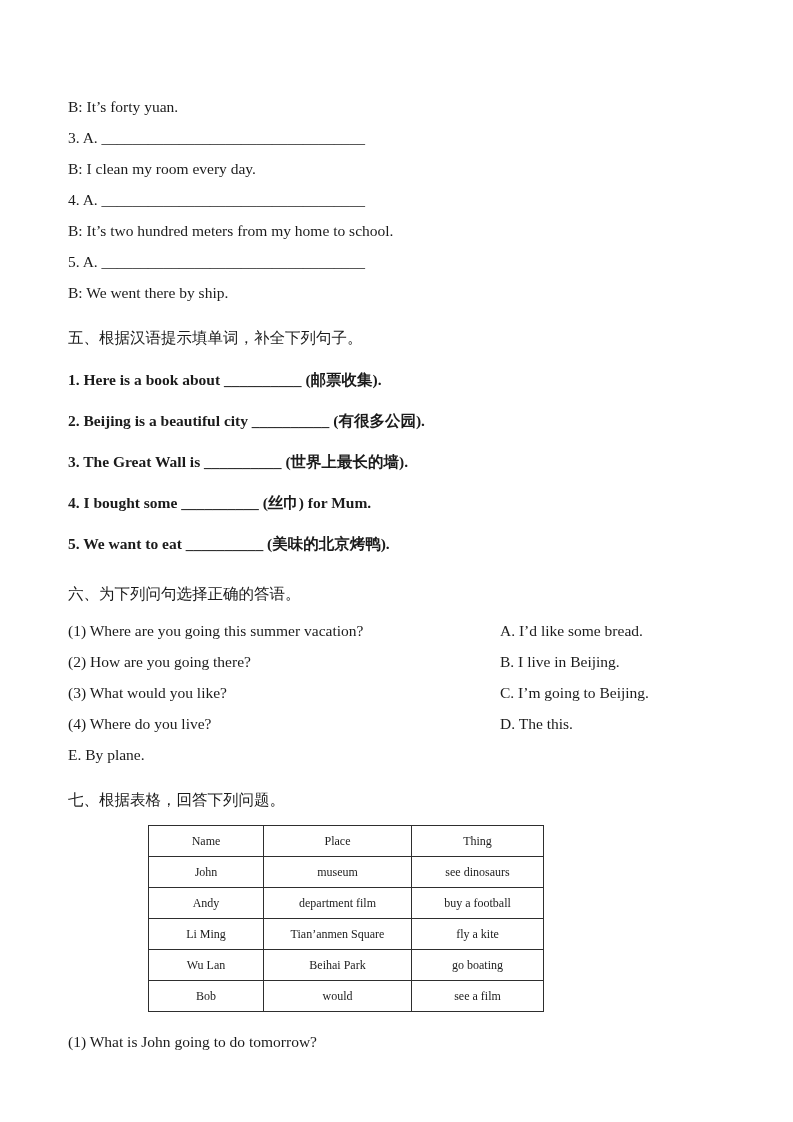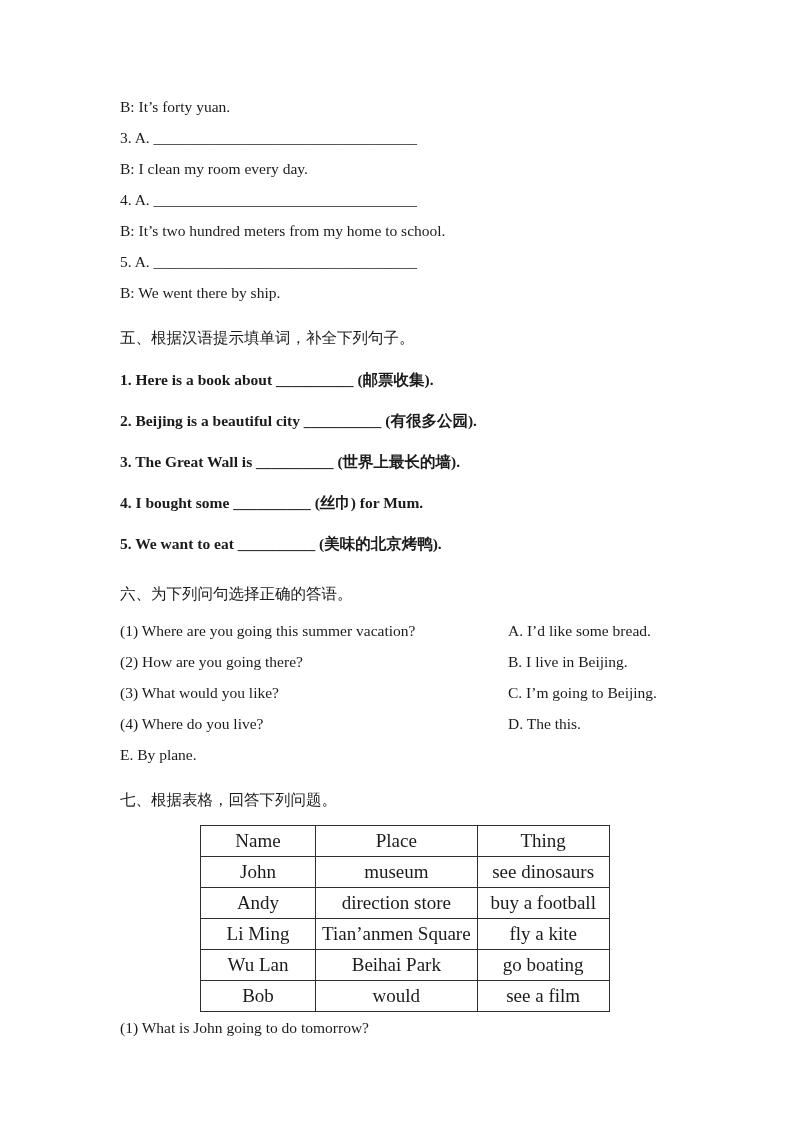--- a/index.html
+++ b/index.html
@@ -12,21 +12,21 @@
     background: #ffffff;
     color: #1b1b1b;
     font-family: "Liberation Serif", "DejaVu Serif", serif;
     font-size: 15.5px;
     overflow: hidden;
   }
   .page {
     box-sizing: border-box;
     width: 793px;
     height: 930px;
-    padding: 91px 90px 0 120px;
+    padding: 91px 90px 0 68px;
   }
   .dialogue .line {
     height: 31px;
     line-height: 31px;
     white-space: nowrap;
   }
   .sec-heading {
     height: 31px;
     line-height: 31px;
     margin-top: 14px;
@@ -42,45 +42,47 @@
     font-weight: bold;
   }
   .match {
     margin-top: 6px;
   }
   .match-row {
     display: flex;
     height: 31px;
     line-height: 31px;
     white-space: nowrap;
+    gap: 44px;
   }
   .match-row .q {
     flex: none;
     width: 388px;
   }
   .match-row .a {
     flex: 1;
   }
   .info-table {
     border-collapse: collapse;
     margin: 10px 0 0 80px;
     table-layout: fixed;
   }
   .info-table th, .info-table td {
     border: 1px solid #2e2e2e;
     font-weight: normal;
     text-align: center;
     vertical-align: middle;
     height: 30px;
     padding: 0 6px;
-    font-size: 19px;
+    font-size: 12px;
     overflow: hidden;
     white-space: nowrap;
   }
   .table-question {
+    margin-top: 14px;
     height: 31px;
     line-height: 31px;
     white-space: nowrap;
   }
 </style>
 </head>
 <body>
 
 <div class="page">
 
@@ -144,21 +146,21 @@
       </tr>
     </thead>
     <tbody>
       <tr>
         <td>John</td>
         <td>museum</td>
         <td>see dinosaurs</td>
       </tr>
       <tr>
         <td>Andy</td>
-        <td>direction store</td>
+        <td>department film</td>
         <td>buy a football</td>
       </tr>
       <tr>
         <td>Li Ming</td>
         <td>Tian’anmen Square</td>
         <td>fly a kite</td>
       </tr>
       <tr>
         <td>Wu Lan</td>
         <td>Beihai Park</td>

